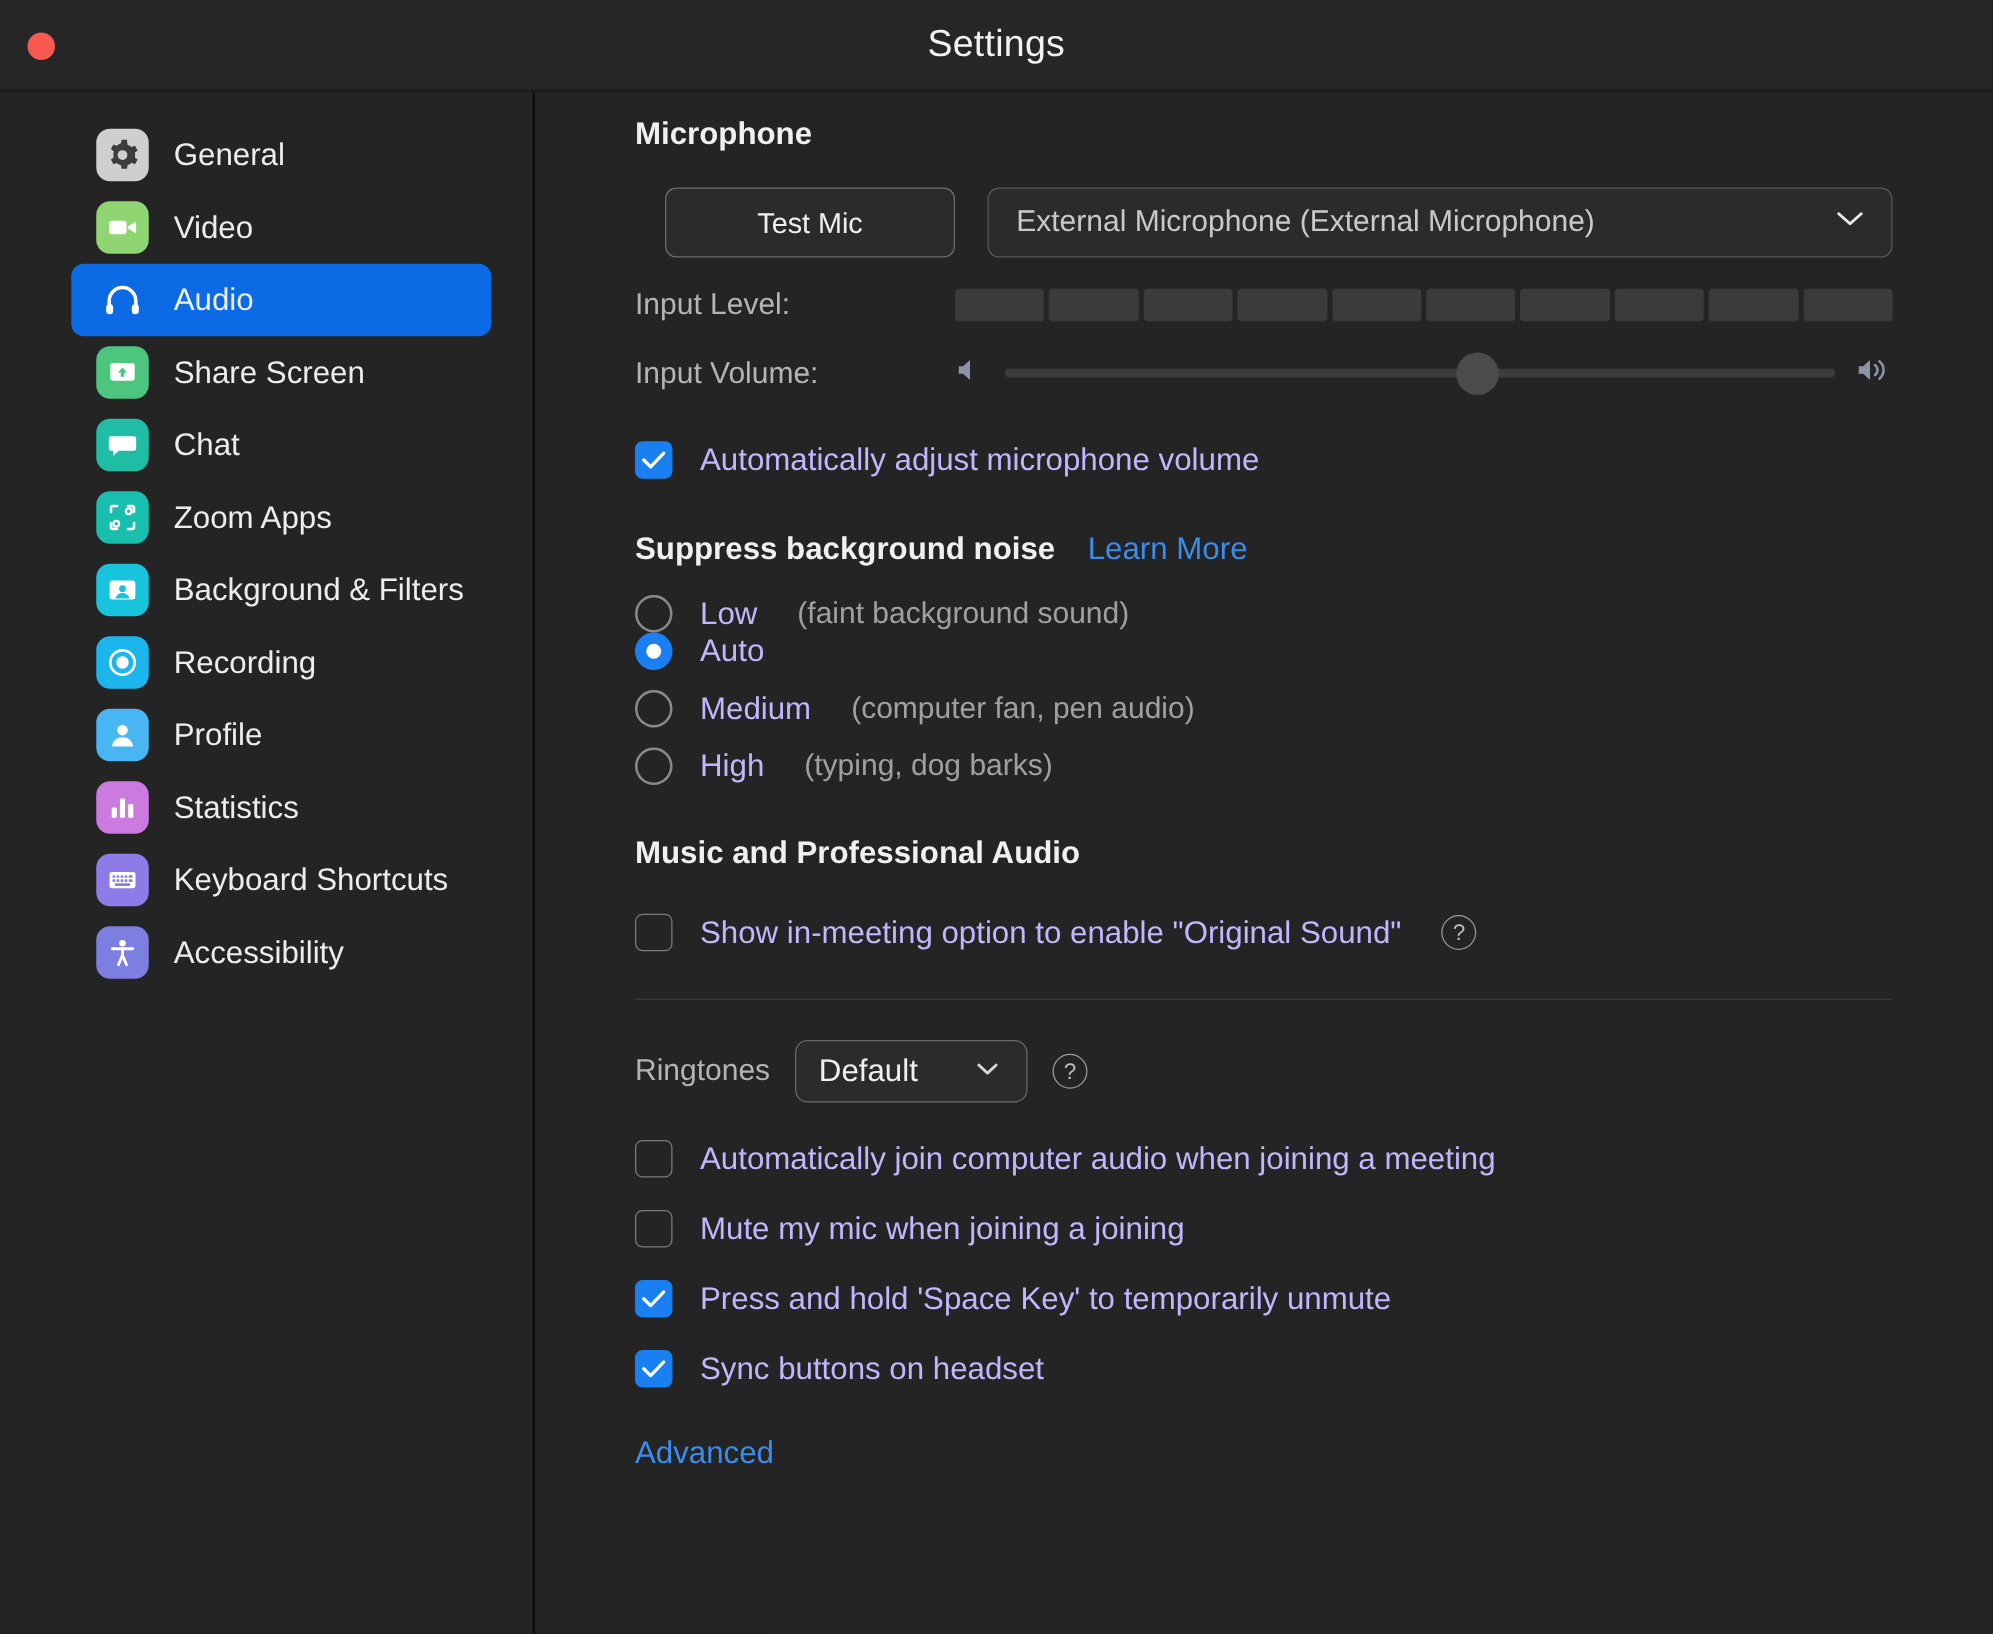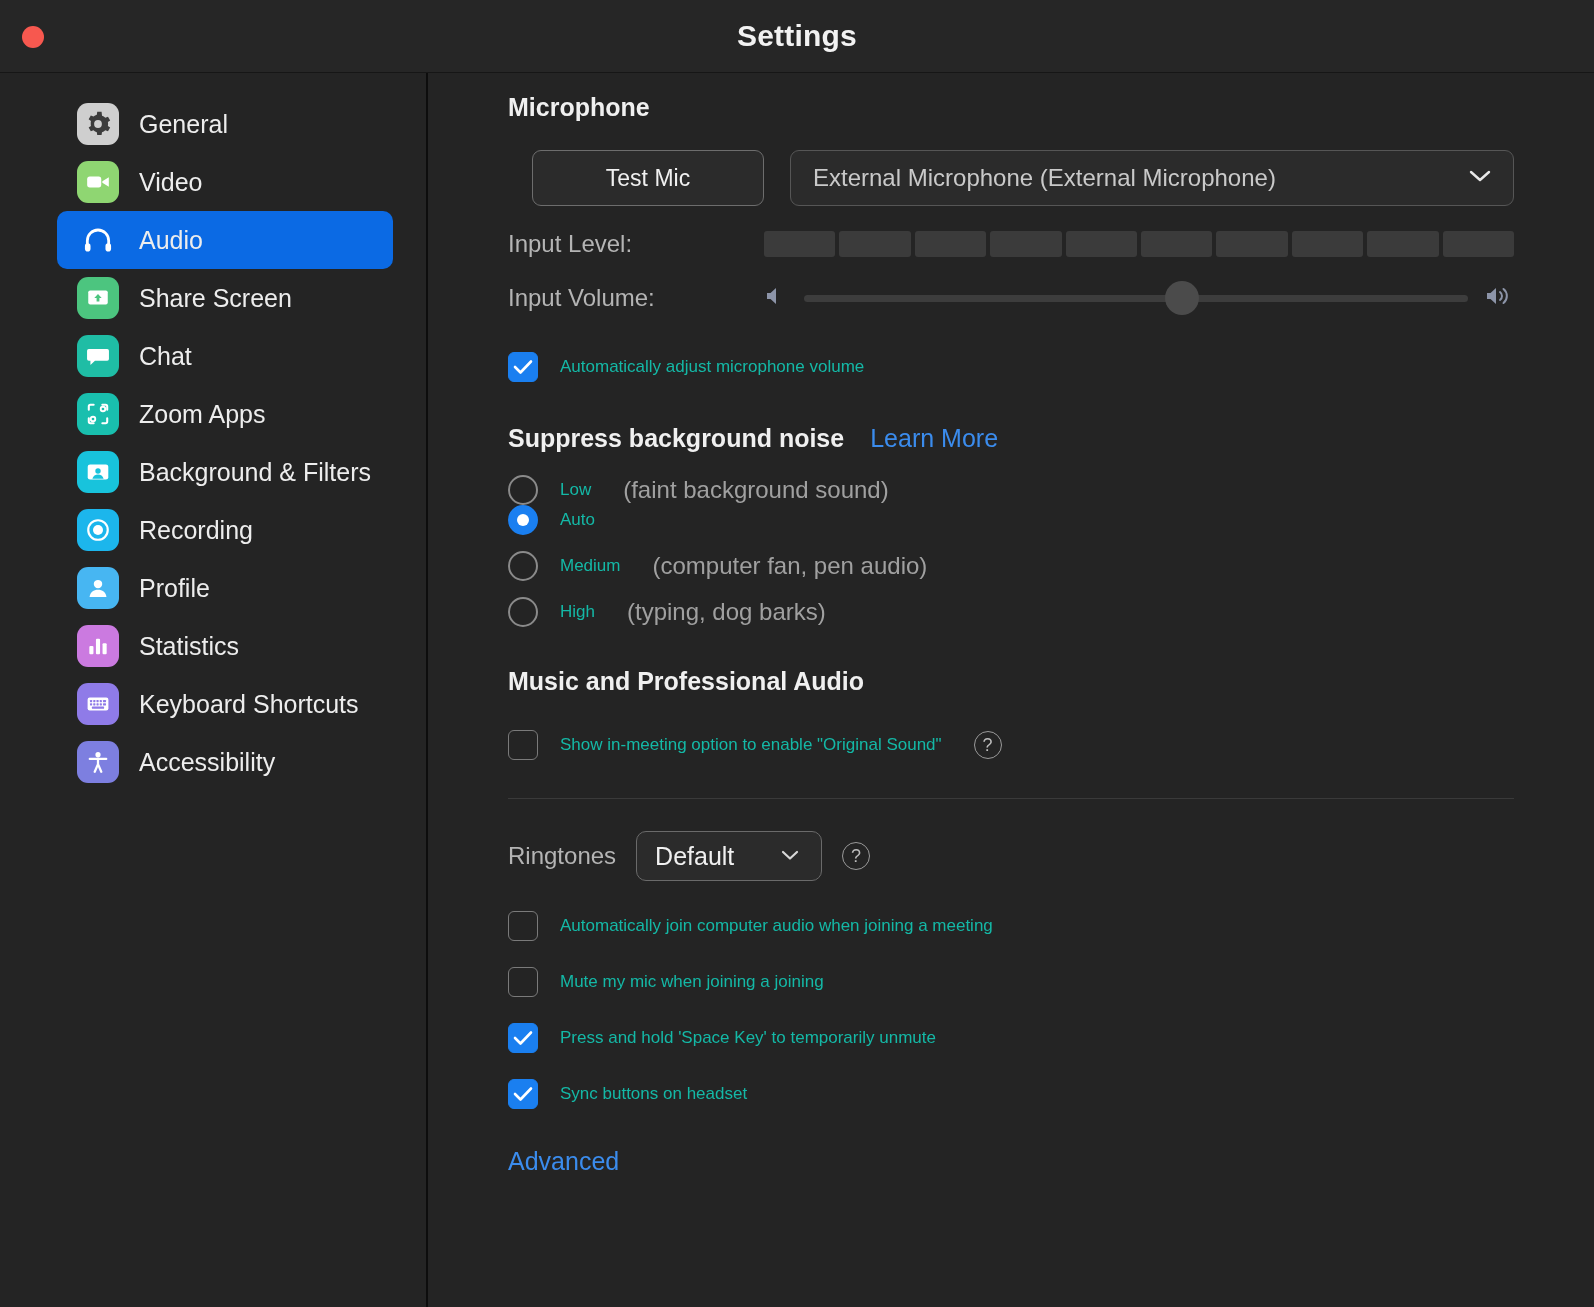--- a/index.html
+++ b/index.html
@@ -36,21 +36,21 @@
     position: absolute;
     left: 22px;
     top: 26px;
     width: 22px;
     height: 22px;
     border-radius: 50%;
     background: #f7584f;
   }
   .window-title {
     font-size: 30px;
-    font-weight: bold;
+    font-weight: normal;
     color: #f2f2f2;
     letter-spacing: 0.2px;
   }
 
   
   .body-split {
     display: flex;
     flex: 1 1 auto;
     min-height: 0;
   }
@@ -232,22 +232,22 @@
     border-color: #1a7ff0;
   }
   .radio.on::after {
     content: "";
     width: 12px;
     height: 12px;
     border-radius: 50%;
     background: #fff;
   }
   .ck-label {
-    font-size: 17px;
-    color: #14b8a6;
+    font-size: 25px;
+    color: #c4b5fd;
   }
   .ck-sub {
     font-size: 24px;
     color: #a0a0a0;
     margin-left: 10px;
   }
 
   .link {
     color: #3b8ced;
     font-size: 25px;

